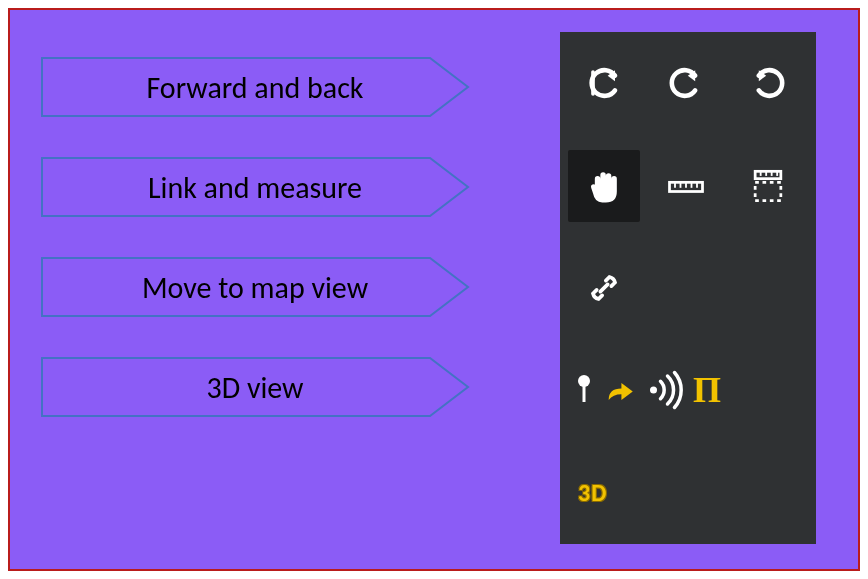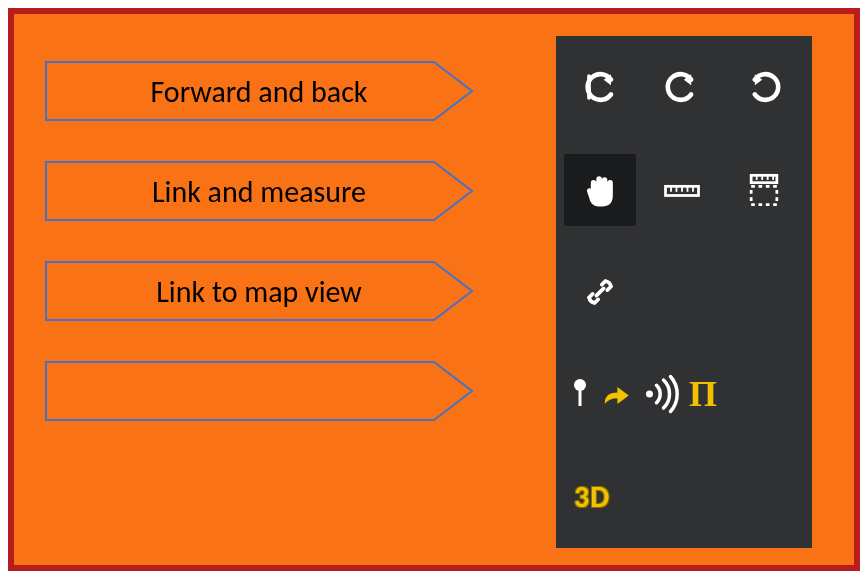--- a/index.html
+++ b/index.html
@@ -5,25 +5,25 @@
   * { box-sizing: border-box; }
   body {
     margin: 0;
     padding: 8px;
     font-family: Calibri, Arial, sans-serif;
     background: #fff;
     width: 868px;
     height: 579px;
   }
   .frame {
-    border: 6px solid #b91c1c;
+    border: 2px solid #b91c1c;
     width: 852px;
     height: 563px;
     position: relative;
-    background: #f97316;
+    background: #8b5cf6;
   }
   .labels {
     position: absolute;
     left: 30px;
     top: 46px;
     display: flex;
     flex-direction: column;
     gap: 38px;
   }
   .arrow-label {
@@ -72,21 +72,21 @@
   }
   .tb-btn.active {
     background: #1a1b1c;
   }
   .tb-btn svg {
     width: 44px;
     height: 44px;
   }
   .three-d {
     font-weight: 900;
-    font-size: 30px;
+    font-size: 24px;
     color: #f2c200;
     text-shadow: 1px 1px 0 #8a6b00, -1px -1px 0 #8a6b00, 1px -1px 0 #8a6b00, -1px 1px 0 #8a6b00;
     letter-spacing: 1px;
     padding-left: 10px;
   }
   .pi-sym {
     font-family: "Times New Roman", serif;
     font-size: 36px;
     font-weight: bold;
     color: #f2c200;
@@ -115,28 +115,29 @@
       <svg viewBox="0 0 430 62">
         <polygon points="2,2 390,2 428,31 390,60 2,60" fill="none" stroke="#4472c4" stroke-width="2"></polygon>
       </svg>
       <span>Link and measure</span>
     </div>
 
     <div class="arrow-label">
       <svg viewBox="0 0 430 62">
         <polygon points="2,2 390,2 428,31 390,60 2,60" fill="none" stroke="#4472c4" stroke-width="2"></polygon>
       </svg>
-      <span>Link to map view</span>
-    </div>
-
-
-    <div class="arrow-label">
-      <svg viewBox="0 0 430 62">
-        <polygon points="2,2 390,2 428,31 390,60 2,60" fill="none" stroke="#4472c4" stroke-width="2"></polygon>
-      </svg>
+      <span>Move to map view</span>
+    </div>
+
+
+    <div class="arrow-label">
+      <svg viewBox="0 0 430 62">
+        <polygon points="2,2 390,2 428,31 390,60 2,60" fill="none" stroke="#4472c4" stroke-width="2"></polygon>
+      </svg>
+      <span>3D view</span>
     </div>
 
   </div>
 
   <div class="toolbar">
 
     <div class="tb-row">
       <div class="tb-btn">
         <svg viewBox="0 0 48 48">
           <path d="M12 12 L12 36" stroke="#fff" stroke-width="4" fill="none" stroke-linecap="round"></path>

